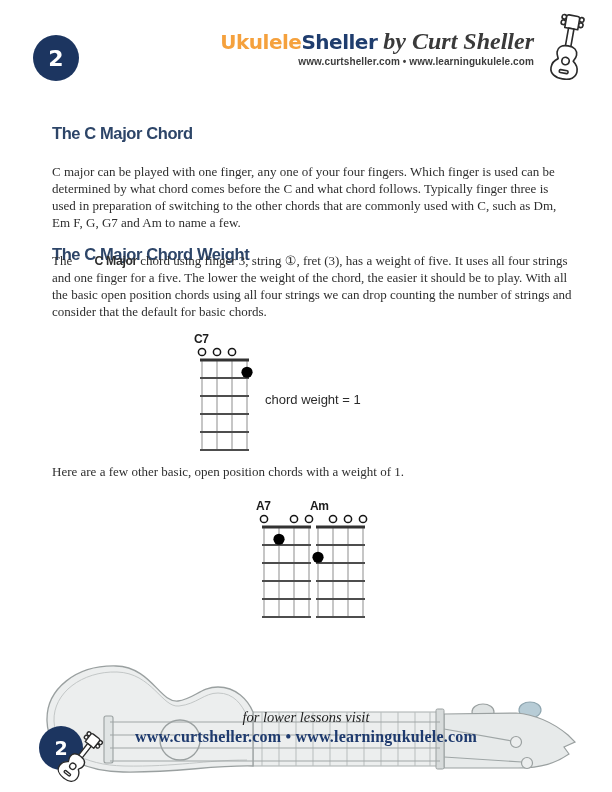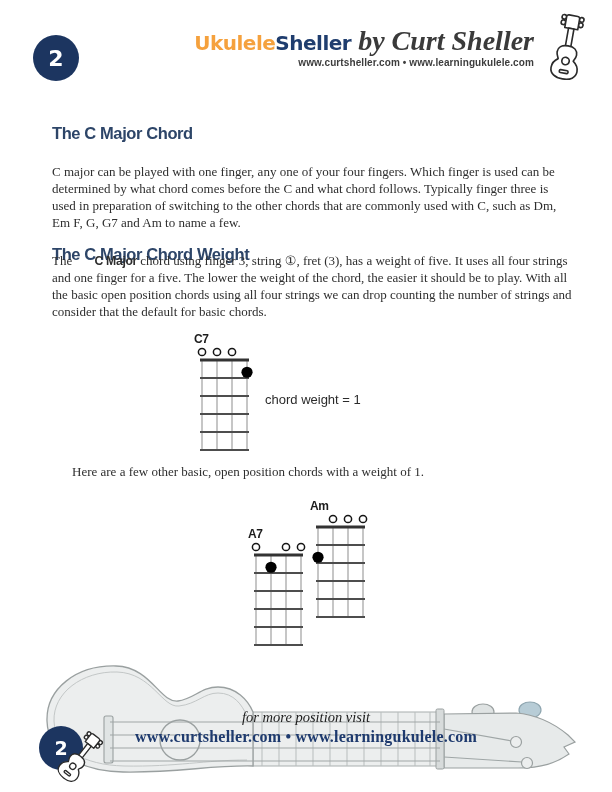--- a/index.html
+++ b/index.html
@@ -17,39 +17,39 @@
     font-family:"DejaVu Sans",sans-serif;font-weight:bold;}
   .badge-top{left:33px;top:35px;width:46px;height:46px;font-size:22px;}
   .badge-bottom{left:39px;top:726px;width:44px;height:44px;font-size:19px;z-index:5;}
 
   
   .header{position:absolute;right:78px;top:28px;text-align:right;white-space:nowrap;}
   .logo-line{font-family:"DejaVu Sans",sans-serif;font-weight:bold;font-size:20px;line-height:26px;}
   .logo-orange{color:var(--logo-orange);letter-spacing:-0.5px;}
   .logo-navy{color:var(--logo-navy);letter-spacing:-0.5px;}
   .logo-script{font-family:"Liberation Serif",serif;font-style:italic;font-weight:bold;
-    color:#3a3a3a;font-size:28px;letter-spacing:0px;}
+    color:#3a3a3a;font-size:24px;letter-spacing:0px;}
   .header-urls{font-family:"Liberation Sans",sans-serif;font-weight:bold;font-size:10px;
     color:#3d3d3d;margin-top:1px;letter-spacing:0.1px;}
   .header-doodle{position:absolute;right:16px;top:13px;}
 
   
   .h{position:absolute;left:52px;font-family:"Liberation Sans",sans-serif;font-weight:bold;
     font-size:16.5px;color:var(--navy);letter-spacing:-0.4px;}
   .h1{top:124px;} .h2{top:245px;}
   .body{position:absolute;left:52px;width:522px;font-size:13px;line-height:16.9px;color:var(--ink);}
-  .p1{top:150px;margin-top:14px;} .p2{top:253px;} .p3{top:464px;margin-left:20px;}
+  .p1{top:150px;margin-top:14px;} .p2{top:253px;} .p3{top:464px;}
   .cond{font-family:"Liberation Sans",sans-serif;font-weight:bold;font-size:12.2px;letter-spacing:-0.3px;padding-left:19px;}
 
   
   .diagram{position:absolute;width:61px;}
   .diagram-label{font-family:"Liberation Sans",sans-serif;font-weight:bold;font-size:12px;
     color:#1c1c1c;letter-spacing:-0.5px;height:13px;line-height:13px;}
   .diag-c7{left:194px;top:333px;}
-  .diag-a7{left:248px;top:500px;margin-top:28px;}
+  .diag-a7{left:256px;top:500px;}
   .diag-am{left:310px;top:500px;}
   .chord-weight{position:absolute;left:265px;top:392px;
     font-family:"Liberation Sans",sans-serif;font-weight:normal;font-size:13px;color:#2b2b2b;}
 
   
   .footer-art{position:absolute;left:38px;top:655px;z-index:0;}
   .footer-visit{position:absolute;left:0;right:0;top:709px;text-align:center;
     font-style:italic;font-size:14.5px;color:#1d1d1d;z-index:2;}
   .footer-urls{position:absolute;left:0;right:0;top:728px;text-align:center;
     font-weight:bold;font-size:16px;color:var(--footer-navy);z-index:2;letter-spacing:0.2px;}
@@ -185,21 +185,21 @@
         <line x1="72" y1="80" x2="402" y2="80"></line>
       <line x1="72" y1="93" x2="402" y2="93"></line>
         <line x1="72" y1="106" x2="402" y2="106"></line>
       <line x1="406" y1="74" x2="474" y2="86"></line>
         <line x1="406" y1="102" x2="484" y2="107"></line>
     </g>
     <circle cx="478" cy="87" r="5.5" fill="#eceeee" stroke="#9aa0a0" stroke-width="1.2"></circle>
     <circle cx="489" cy="108" r="5.5" fill="#eceeee" stroke="#9aa0a0" stroke-width="1.2"></circle>
   </svg>
 
-  <div class="footer-visit">for more position visit</div>
+  <div class="footer-visit">for lower lessons visit</div>
   <div class="footer-urls">www.curtsheller.com • www.learningukulele.com</div>
 
   <div class="badge badge-bottom">
     <span>2</span>
   </div>
   <svg class="badge-doodle" width="44" height="56" viewBox="0 0 34 62">
     <use href="#uke-doodle"></use>
   </svg>
 
 </div>

